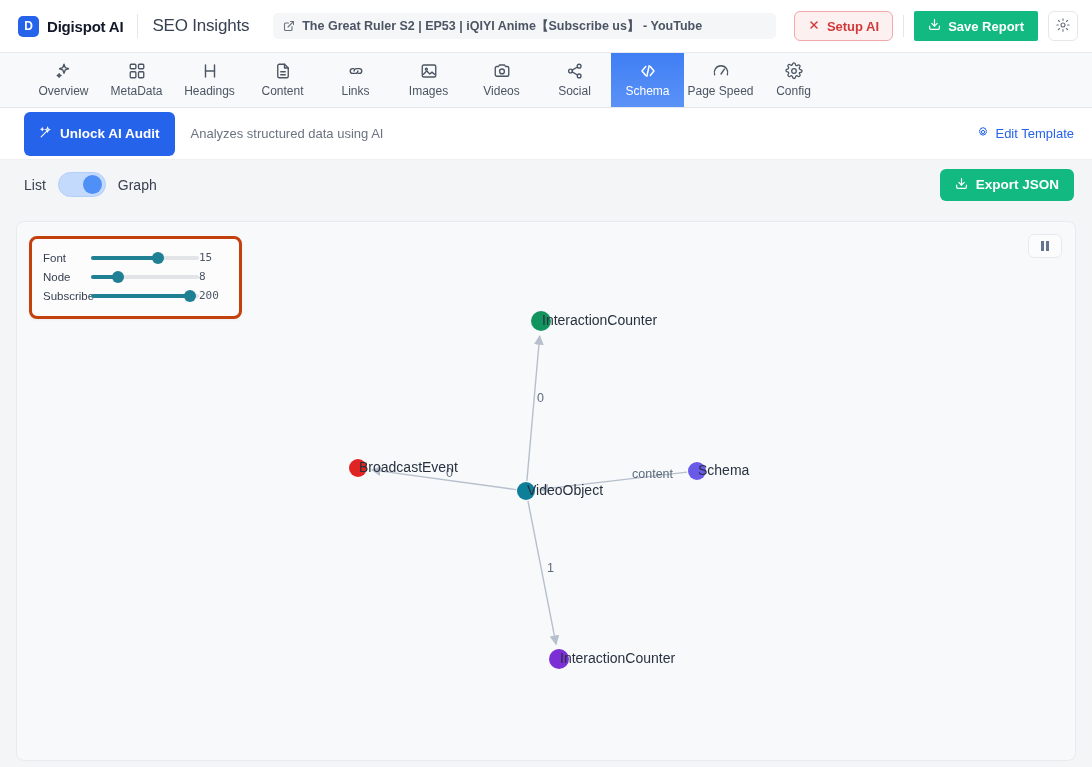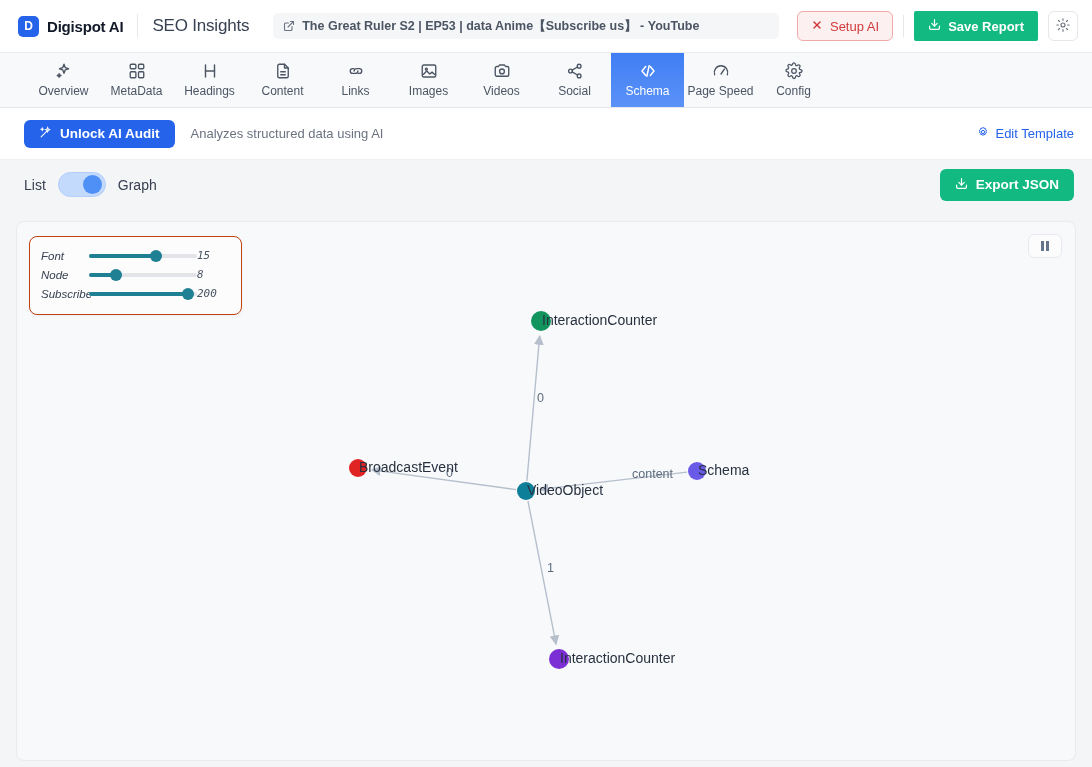--- a/index.html
+++ b/index.html
@@ -48,21 +48,21 @@
     overflow: hidden; text-overflow: ellipsis; font-weight: 600;
   }
   .ext-icon { flex: none; color: #6b7280; display: flex; }
 
   .header-right { display: flex; align-items: center; gap: 10px; margin-left: auto; }
   .btn-setup {
     display: flex; align-items: center; gap: 7px;
     height: 30px; padding: 0 13px;
     border: 1px solid #f2a9a9; border-radius: 6px;
     background: #fdf0f0; color: #d13a3a;
-    font-size: 13px; font-weight: normal; cursor: pointer;
+    font-size: 13px; font-weight: bold; cursor: pointer;
   }
   .hdiv2 { width: 1px; height: 22px; background: #e5e7eb; }
   .btn-save {
     display: flex; align-items: center; gap: 7px;
     height: 30px; padding: 0 14px;
     border: none; border-radius: 2px;
     background: #12b981; color: #fff;
     font-size: 13px; font-weight: bold; cursor: pointer;
   }
   .btn-icon-sq {
@@ -97,21 +97,21 @@
   
   .audit-bar {
     height: 52px;
     background: #ffffff;
     display: flex; align-items: center;
     padding: 0 18px 0 24px;
     border-bottom: 1px solid #eef0f3;
   }
   .btn-unlock {
     display: flex; align-items: center; gap: 8px;
-    height: 28px; padding: 0 15px;
+    height: 44px; padding: 0 15px;
     border: none; border-radius: 6px;
     background: #2563eb; color: #fff;
     font-size: 13.5px; font-weight: bold; cursor: pointer;
   }
   .audit-note { font-size: 13px; color: #6b7280; margin-left: 16px; }
   .edit-template {
     margin-left: auto;
     display: flex; align-items: center; gap: 6px;
     font-size: 13px; color: #2563eb; cursor: pointer;
   }
@@ -150,25 +150,24 @@
     width: 1060px; height: 540px;
     background: #f8f9fb;
     border: 1px solid #e9ebef;
     border-radius: 8px;
     overflow: hidden;
   }
   .ctrl-panel {
     position: absolute; left: 12px; top: 14px;
     width: 213px;
     background: #fcfcfd;
-    border: 1px solid #c2410c;
+    border: 3px solid #c2410c;
     border-radius: 8px;
     padding: 9px 11px 11px 11px;
     box-shadow: 0 1px 3px rgba(0,0,0,0.05);
-    font-style: italic;
   }
   .ctrl-row { display: flex; align-items: center; height: 19px; }
   .ctrl-name { width: 48px; font-size: 11.5px; color: #374151; }
   .slider { position: relative; width: 108px; height: 4px; background: #e2e4e8; border-radius: 2px; cursor: pointer; }
   .slider .fill { position: absolute; left: 0; top: 0; height: 4px; background: #1f7f93; border-radius: 2px; }
   .slider .thumb { position: absolute; top: -4px; width: 12px; height: 12px; border-radius: 50%; background: #1f7f93; }
   .ctrl-val { font-size: 11px; color: #4b5563; font-family: "DejaVu Sans Mono", monospace; }
 
   .pause-btn {
     position: absolute; right: 13px; top: 12px;
@@ -202,21 +201,21 @@
   <div class="app-title">SEO Insights</div>
 
   <div class="url-pill">
     <span class="ext-icon">
       <svg width="12" height="12" viewBox="0 0 24 24" fill="none" stroke="currentColor" stroke-width="2.2" stroke-linecap="round" stroke-linejoin="round">
         <path d="M18 13v6a2 2 0 0 1-2 2H5a2 2 0 0 1-2-2V8a2 2 0 0 1 2-2h6"></path>
           <polyline points="15 3 21 3 21 9"></polyline>
           <line x1="10" y1="14" x2="21" y2="3"></line>
       </svg>
     </span>
-    <span class="url-text">The Great Ruler S2 | EP53 | data Anime【Subscribe us】 - YouTube</span>
+    <span class="url-text">The Great Ruler S2 | EP53 | iQIYI Anime【Subscribe us】 - YouTube</span>
   </div>
 
   <div class="header-right">
     <button class="btn-setup">
       <span>
         <svg width="12" height="12" viewBox="0 0 24 24" fill="none" stroke="currentColor" stroke-width="3" stroke-linecap="round">
             <line x1="18" y1="6" x2="6" y2="18"></line>
             <line x1="6" y1="6" x2="18" y2="18"></line>
           </svg>
       </span>

